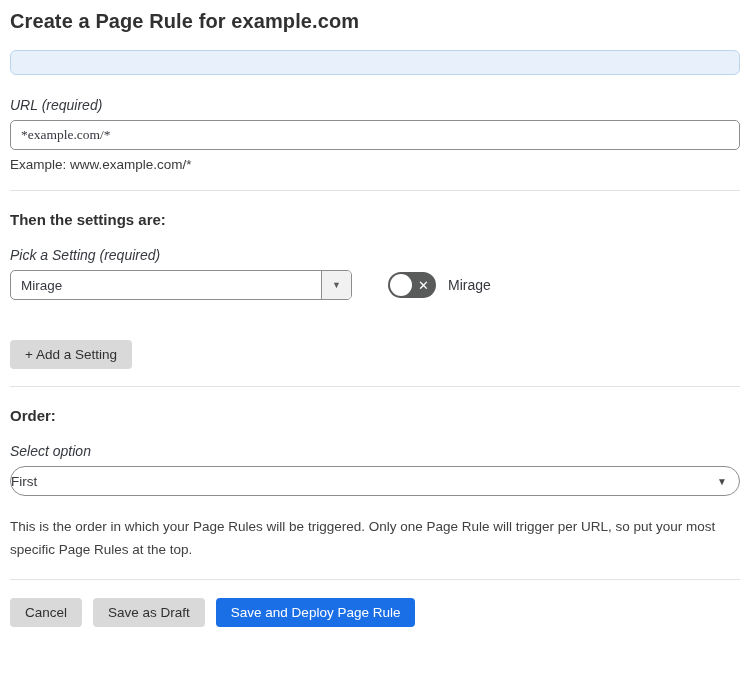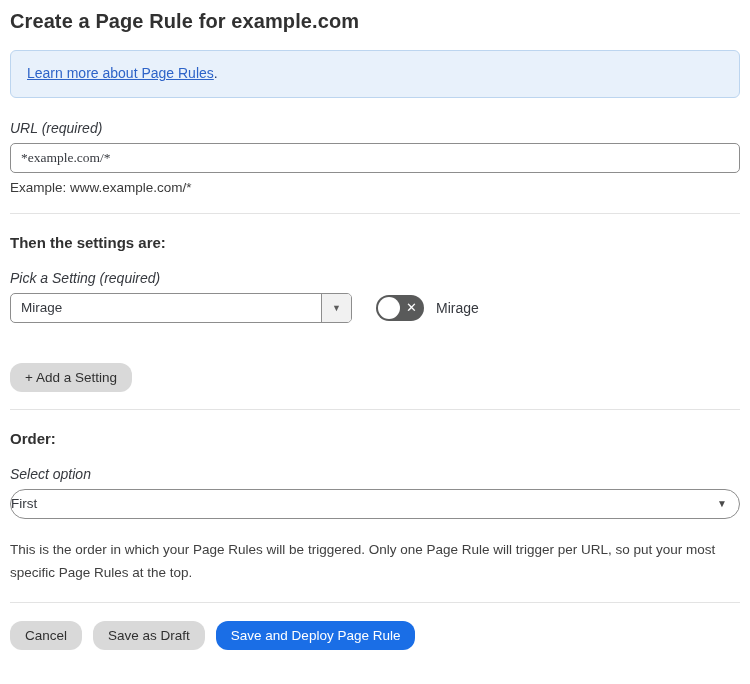--- a/index.html
+++ b/index.html
@@ -71,21 +71,21 @@
   .divider-3 { margin: 17px 0 18px 0; }
   .section-heading {
     font-size: 15px;
     font-weight: 700;
     color: #313131;
     margin: 0 0 19px 0;
   }
   .setting-row {
     display: flex;
     align-items: center;
-    gap: 24px;
+    gap: 36px;
   }
   .dropdown {
     width: 342px;
     height: 30px;
     border: 1px solid #8d8d8d;
     border-radius: 5px;
     display: flex;
     align-items: stretch;
     background: #fff;
     cursor: pointer;
@@ -145,21 +145,21 @@
   }
   .toggle-label {
     font-size: 14px;
     color: #36393f;
   }
   .btn {
     display: inline-flex;
     align-items: center;
     justify-content: center;
     border: none;
-    border-radius: 12px;
+    border-radius: 4px;
     font-family: "Liberation Sans", "DejaVu Sans", sans-serif;
     font-size: 13.5px;
     cursor: pointer;
     padding: 0 15px;
     height: 29px;
     color: #303030;
     background: #d9d9d9;
   }
   .btn-add-setting {
     margin-top: 40px;
@@ -201,21 +201,20 @@
   }
 </style>
 </head>
 <body>
 
 
 
 <h1 class="page-title">Create a Page Rule for example.com</h1>
 
 <div class="info-box">
-  <div><a class="info-link">Learn more about Page Rules</a><span>.</span></div>
 </div>
 
 <div class="field-label">URL (required)</div>
 <input class="text-input" type="text" value="*example.com/*" style="">
 <div class="helper-text">Example: www.example.com/*</div>
 
 <hr class="divider divider-1">
 
 <div class="section-heading">Then the settings are:</div>
 

